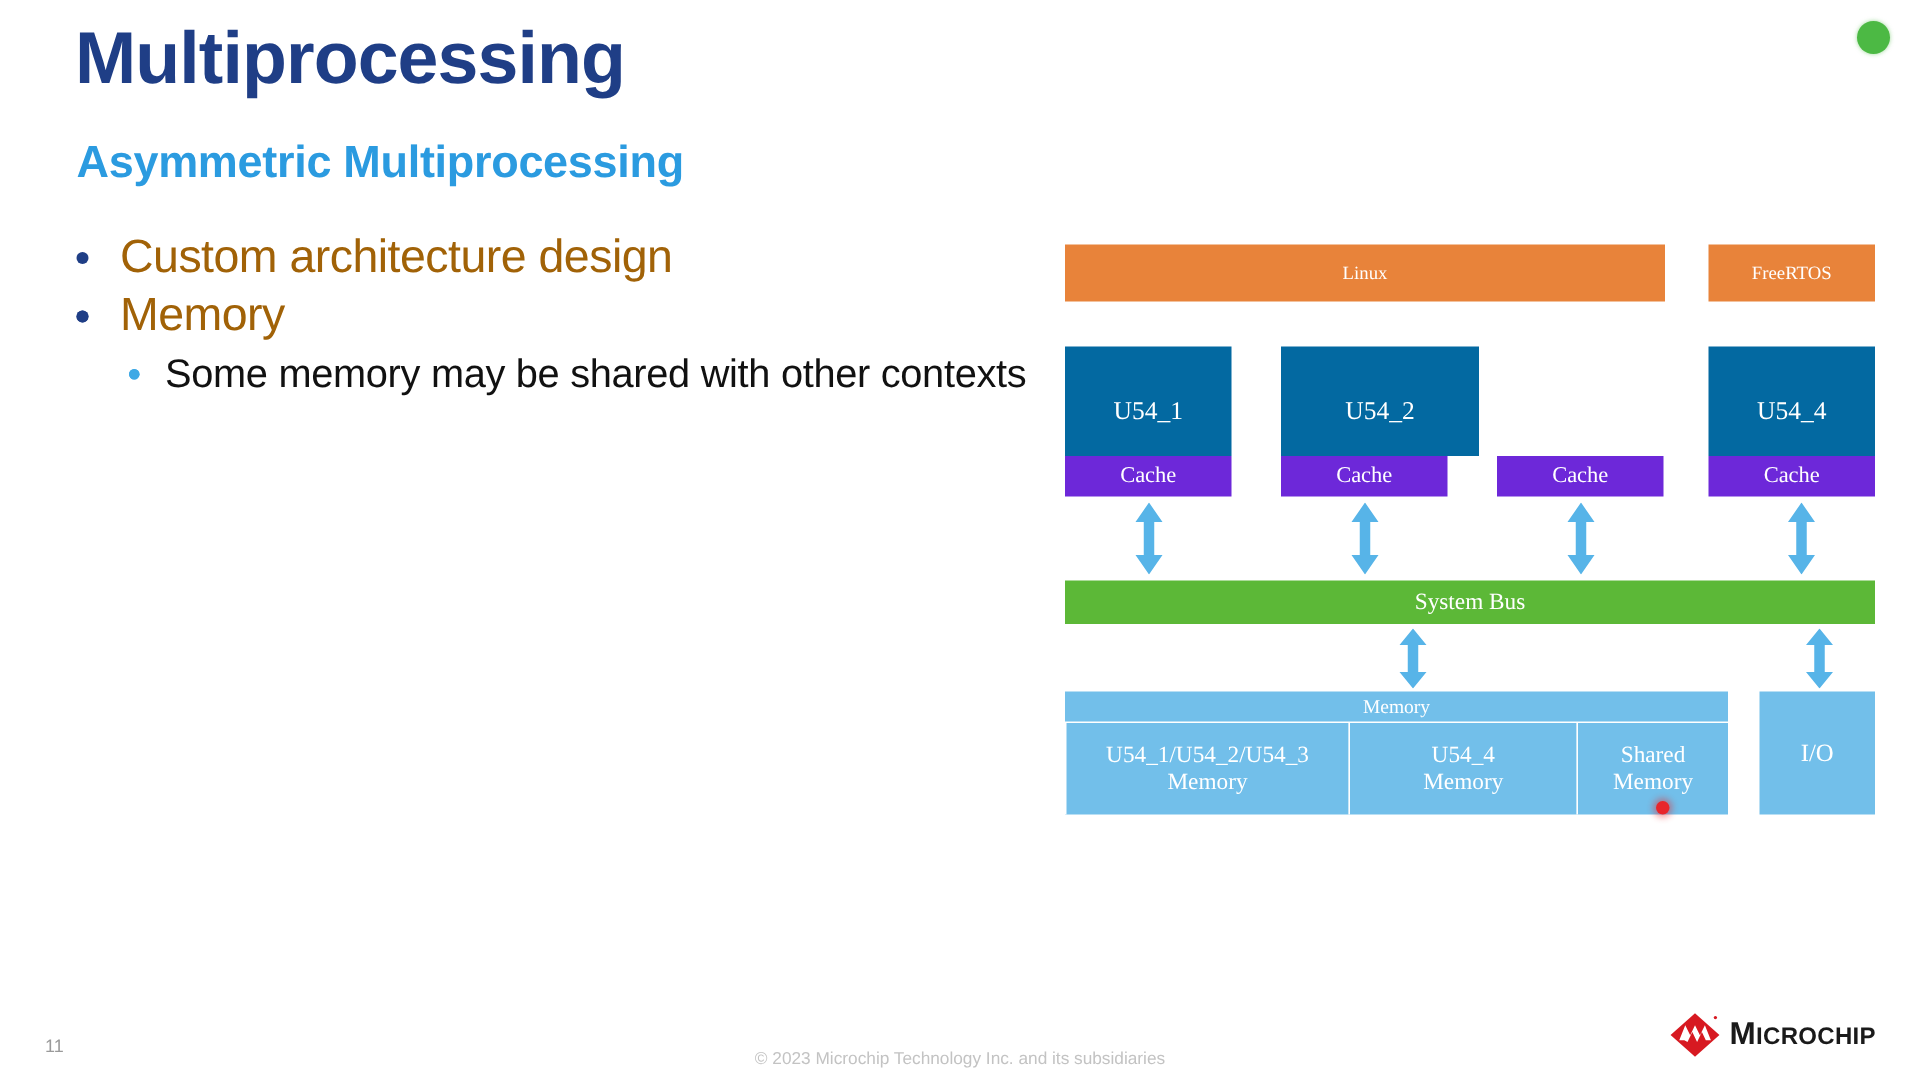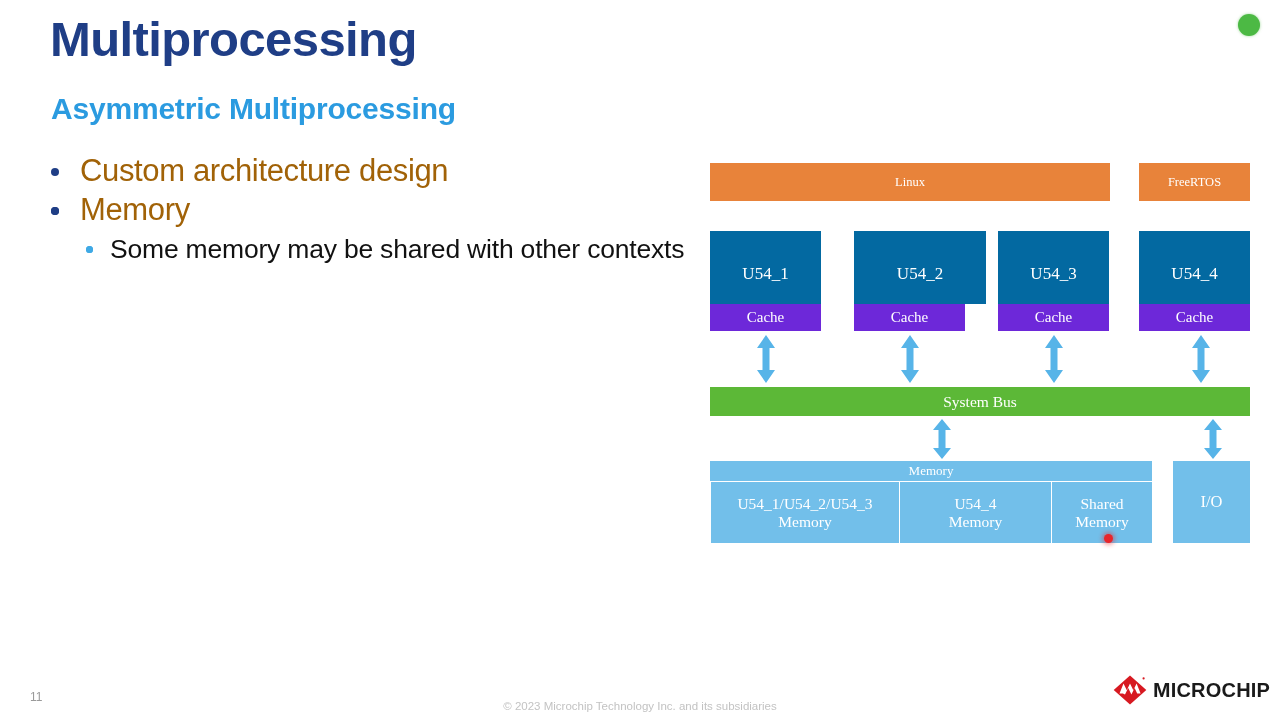--- a/index.html
+++ b/index.html
@@ -150,21 +150,21 @@
     align-items: center;
     gap: 6px;
   }
   #logo-mark { width: 34px; height: 30px; display: block; }
   #logo-text {
     font-size: 21px;
     font-weight: bold;
     color: #1a1a1a;
     letter-spacing: 0.2px;
   }
-  #logo-text .small { font-size: 20px; }
+  #logo-text .small { font-size: 16px; }
 </style>
 </head>
 <body>
 
 <div id="rec-dot"></div>
 
 <div id="title">Multiprocessing</div>
 <div id="subtitle">Asymmetric Multiprocessing</div>
 
 <div id="bullets">
@@ -192,21 +192,20 @@
 
   <div class="blk os" style="left:0px;   top:0px;  width:400px; height:38px;">Linux</div>
   <div class="blk os" style="left:429px; top:0px;  width:111px; height:38px;">FreeRTOS</div>
 
   <div class="blk core" style="left:0px;   top:68px; width:111px; height:73px;">U54_1</div>
   <div class="blk cache" style="left:0px;  top:141px; width:111px; height:27px;">Cache</div>
 
   <div class="blk core" style="left:144px; top:68px; width:132px; height:73px;">U54_2</div>
   <div class="blk cache" style="left:144px; top:141px; width:111px; height:27px;">Cache</div>
 
-  <div class="blk core" style="left:288px; top:68px; width:111px; height:73px;">U54_3</div>
   <div class="blk cache" style="left:288px; top:141px; width:111px; height:27px;">Cache</div>
 
   <div class="blk core" style="left:429px; top:68px; width:111px; height:73px;">U54_4</div>
   <div class="blk cache" style="left:429px; top:141px; width:111px; height:27px;">Cache</div>
 
   <div class="arrow2" style="left:46px;  top:172px; height:48px;">
     <svg viewBox="0 0 20 48" preserveAspectRatio="none">
         <path d="M10 0 L19 13 L13.5 13 L13.5 35 L19 35 L10 48 L1 35 L6.5 35 L6.5 13 L1 13 Z" fill="#57B4E8"></path>
       </svg>
   </div>

